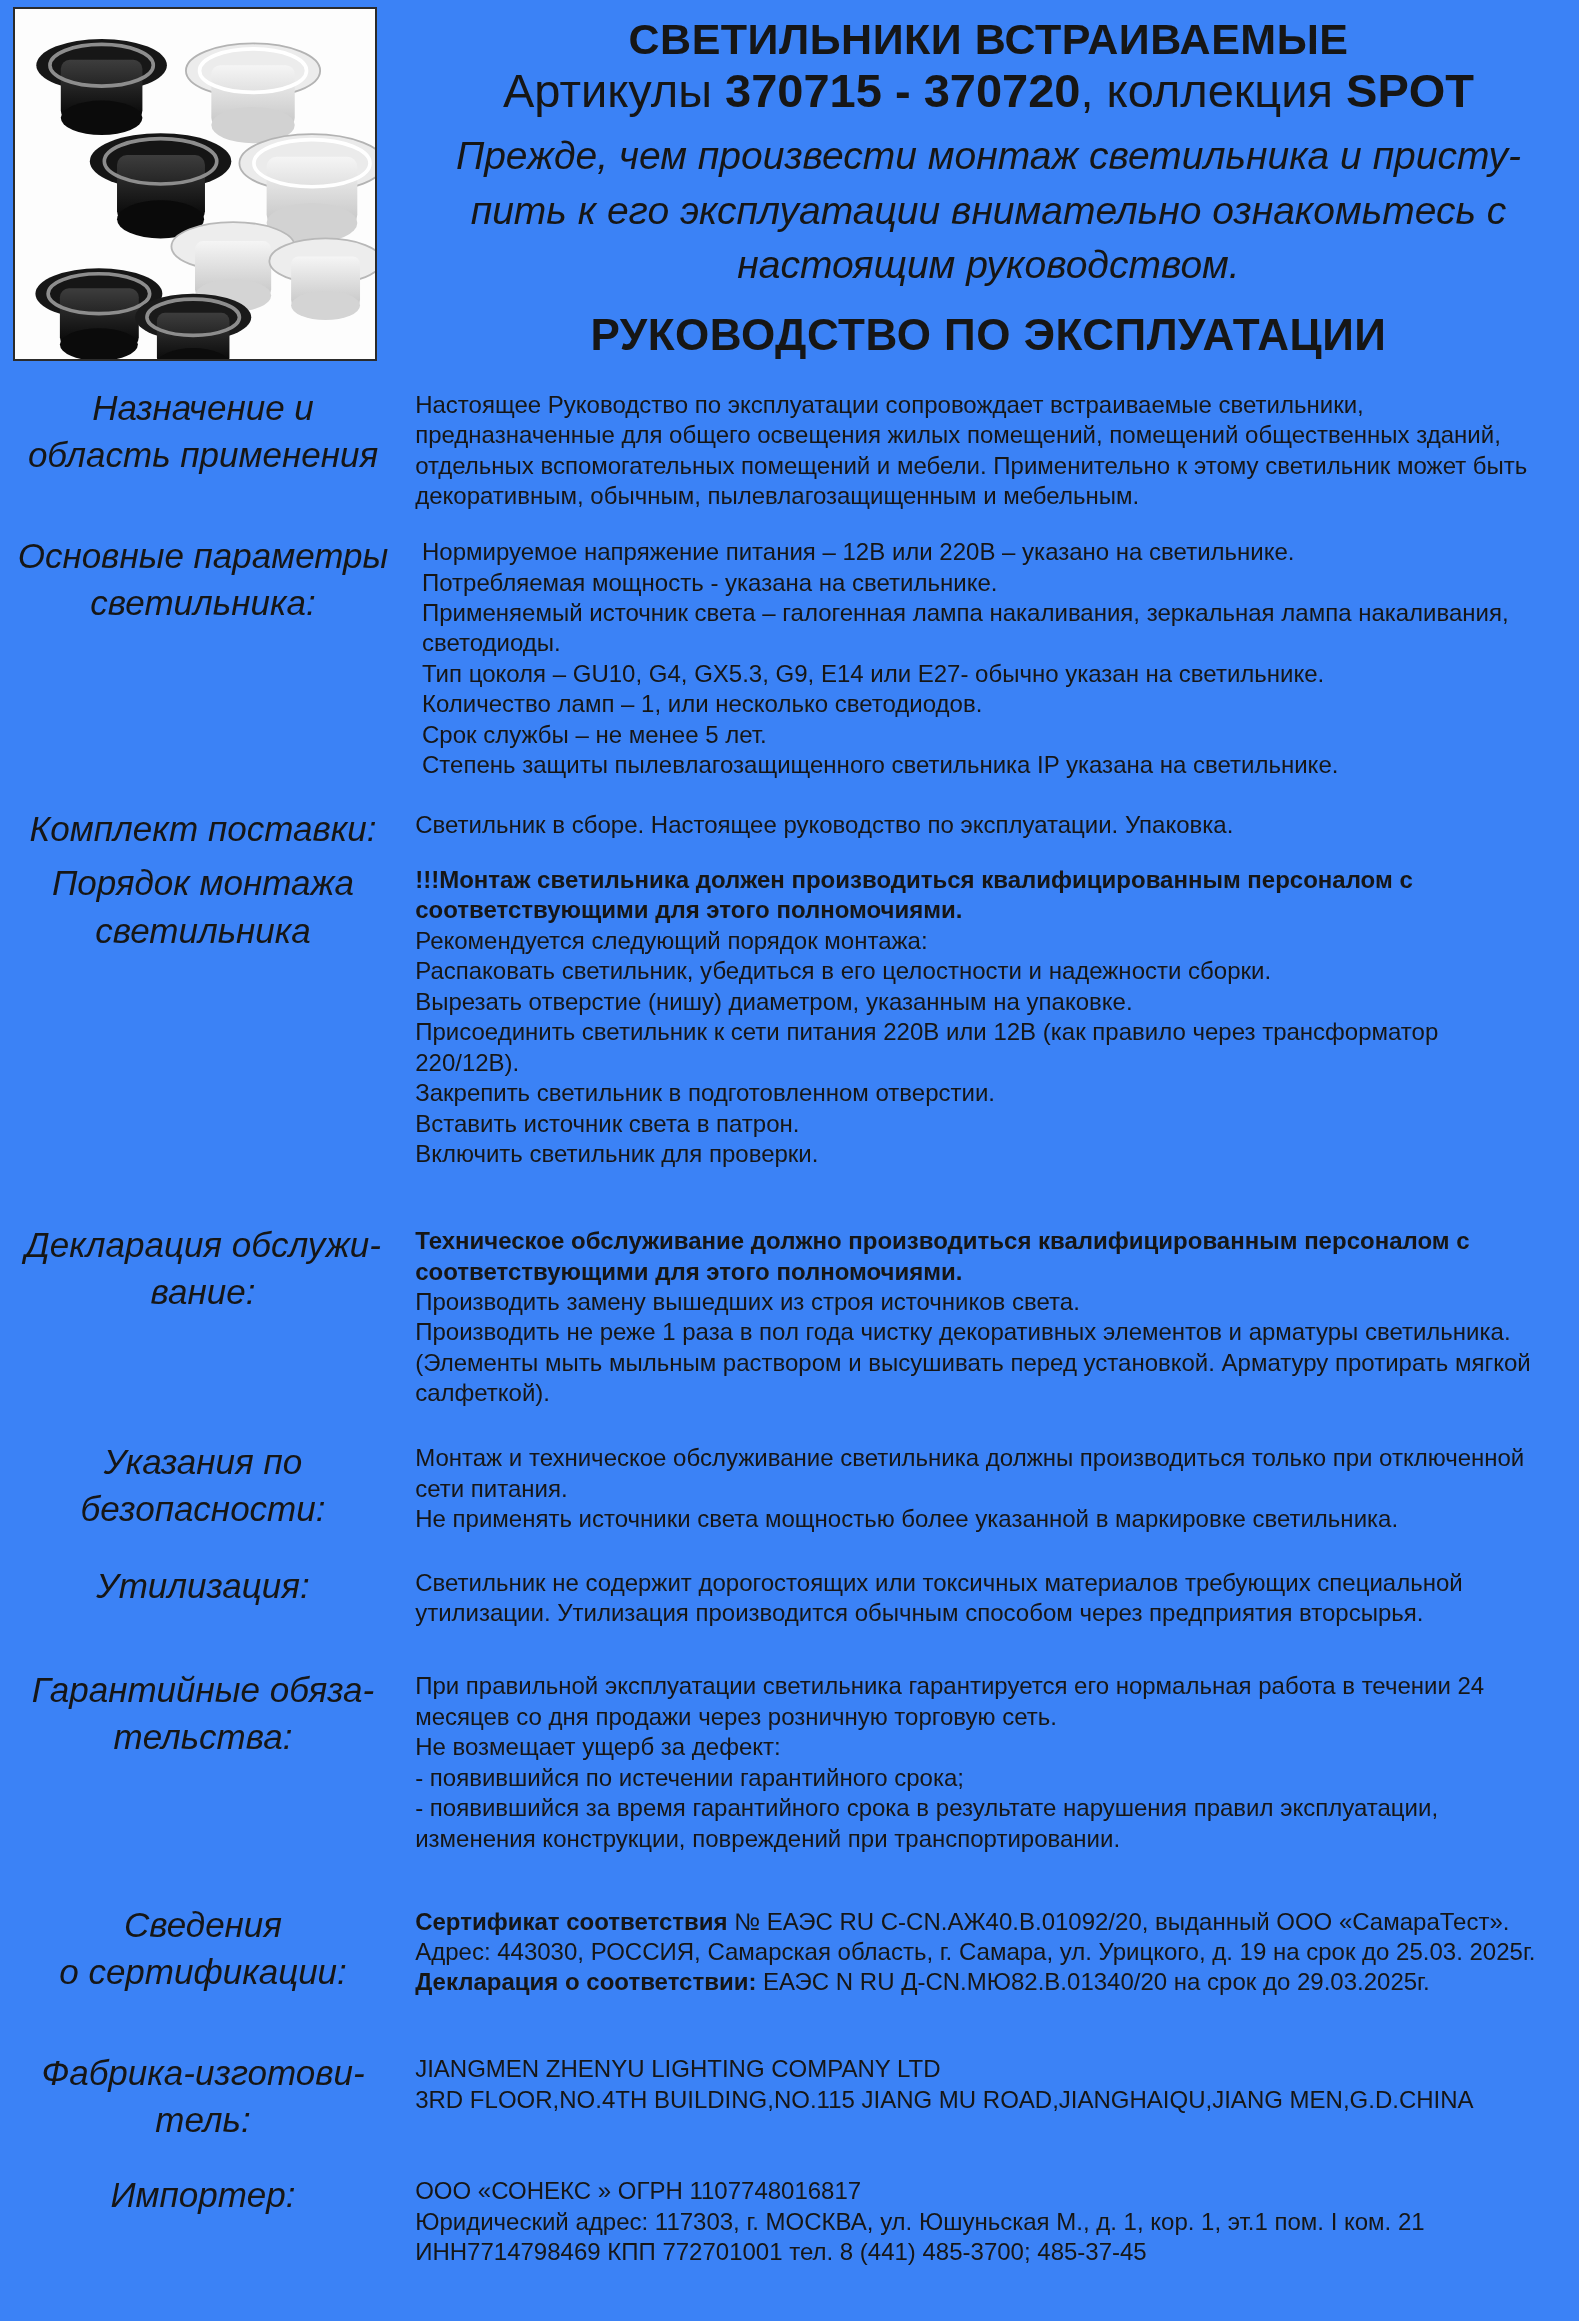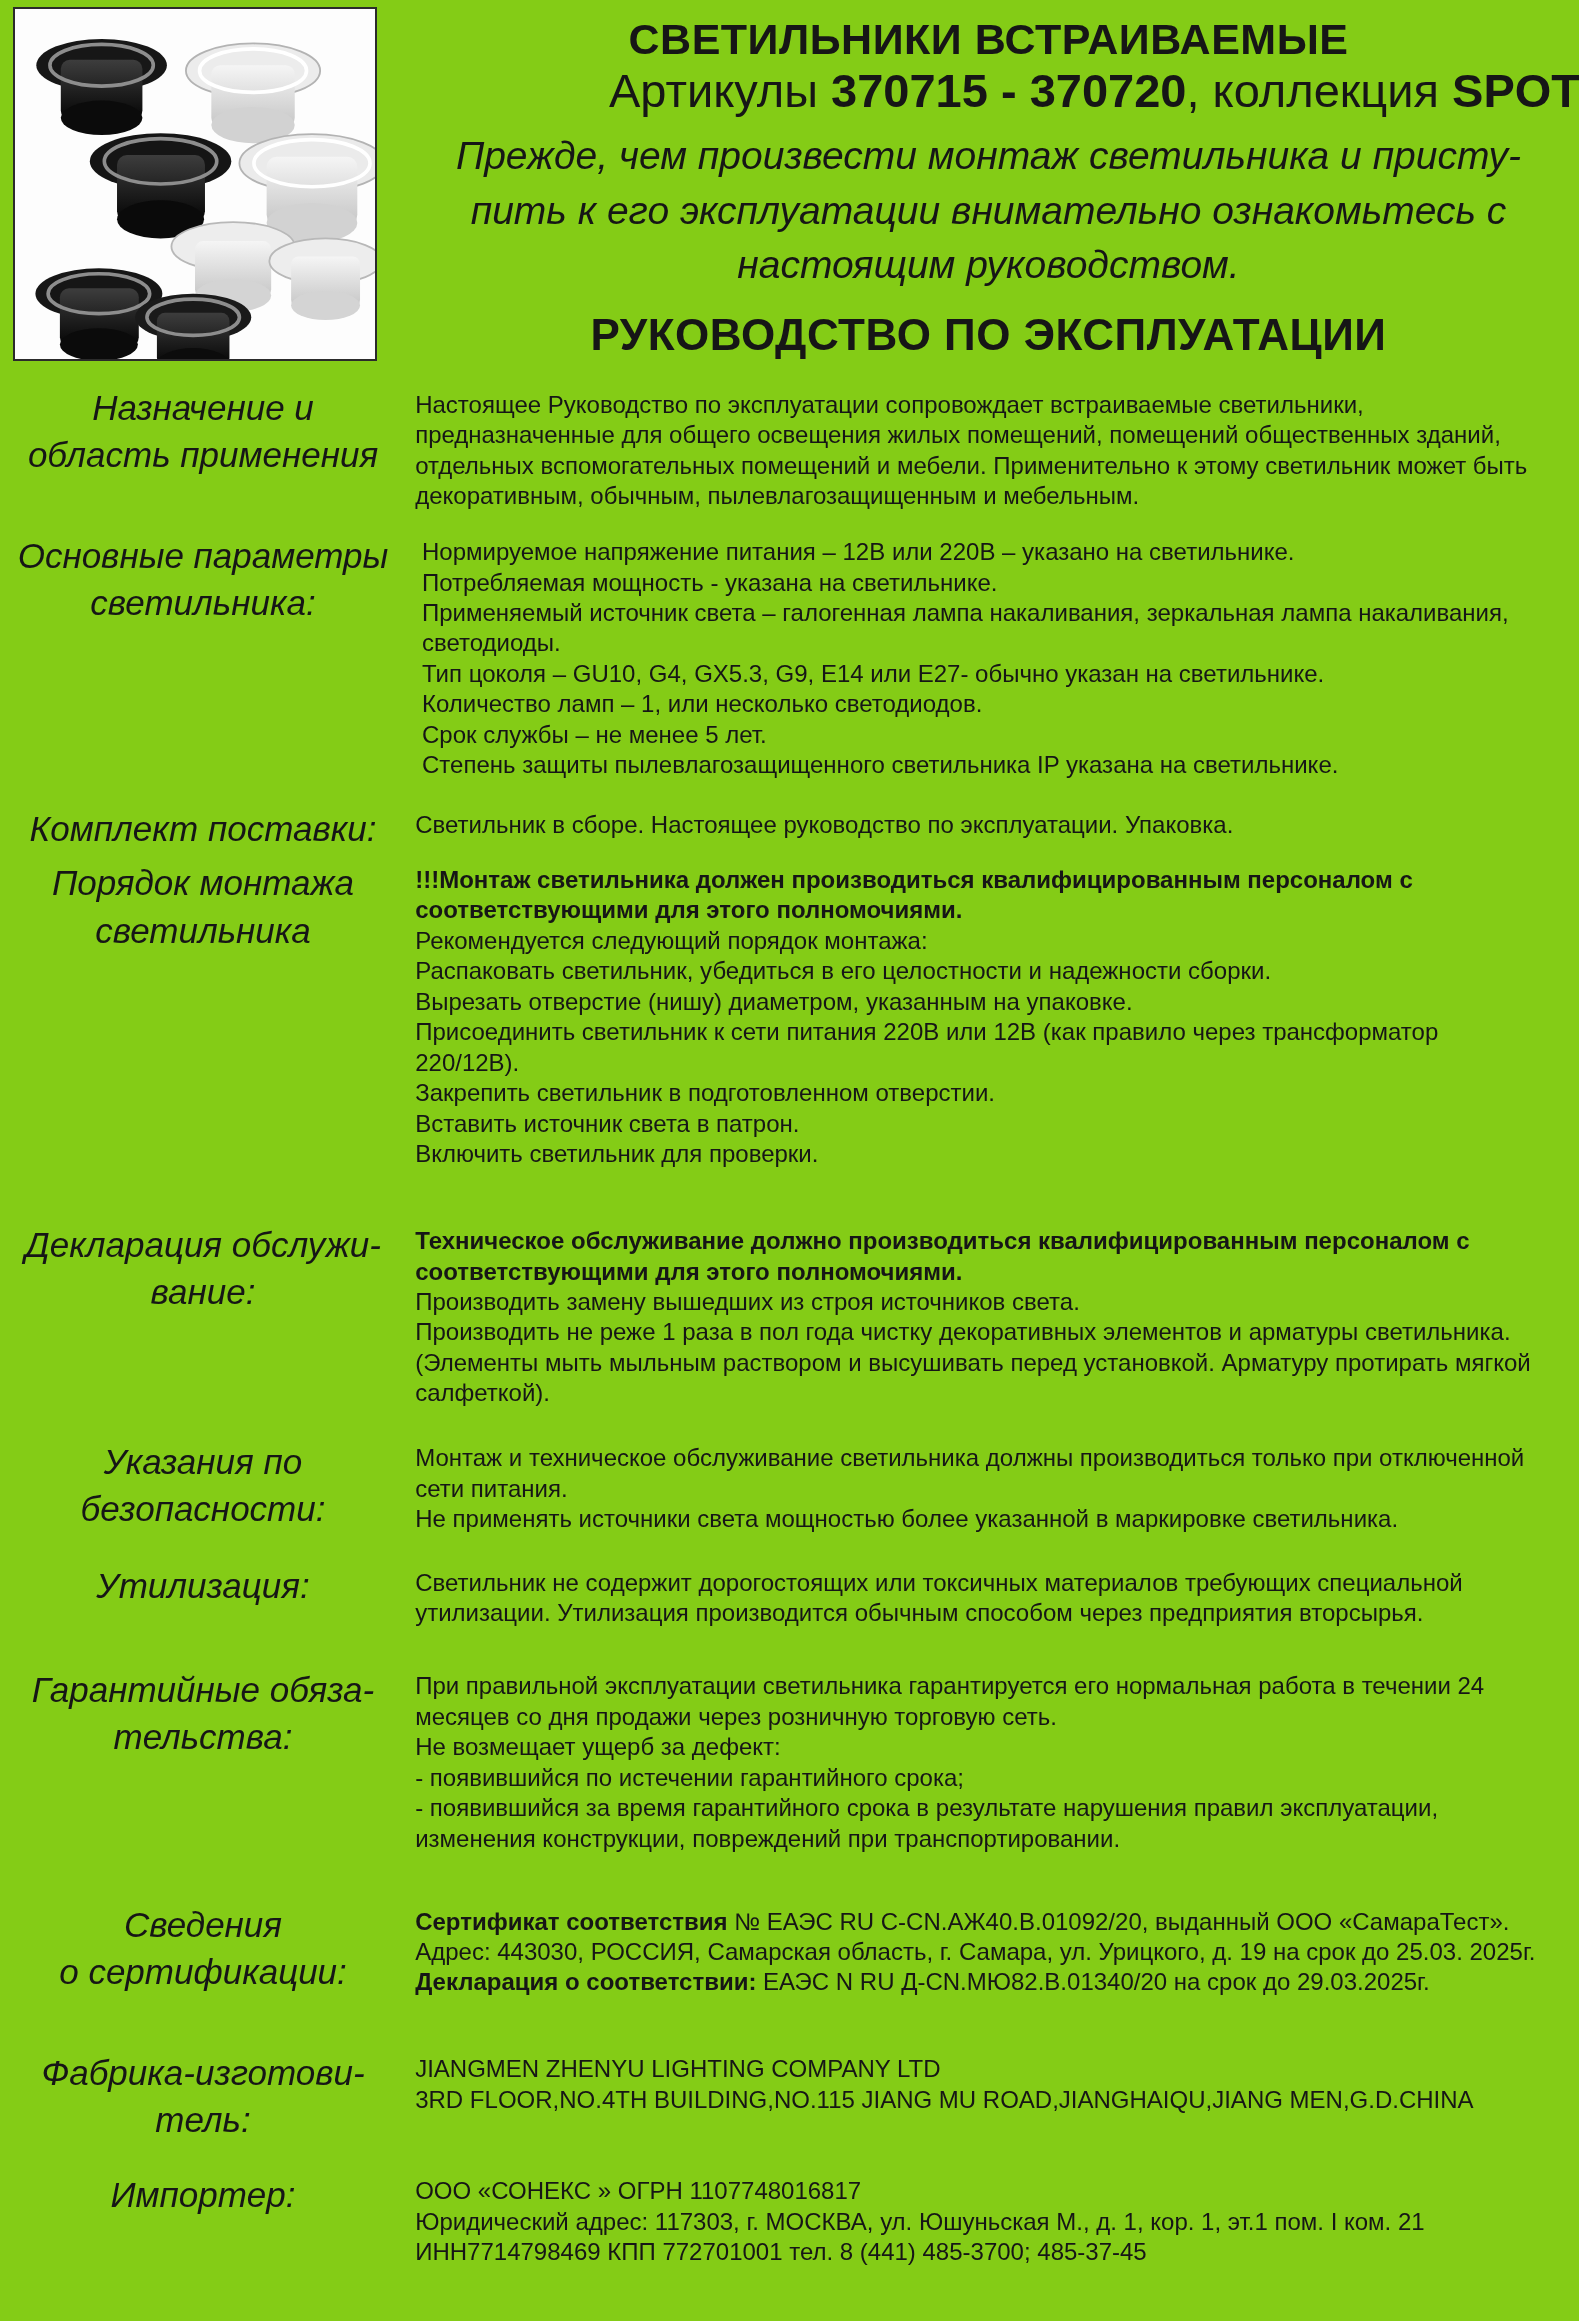--- a/index.html
+++ b/index.html
@@ -1,20 +1,20 @@
 <!DOCTYPE html>
 <html lang="ru" style="font-size:14.7px"><head>
 <meta charset="utf-8">
 <style>
   html,body{margin:0;padding:0;background:#e8e8e8;}
   .page{
     position:relative;
     width:1580px;height:2322px;
     margin:0 auto;
-    background:#84cc16;
+    background:#3b82f6;
     color:#161616;
     font-family:"Liberation Sans",sans-serif;
     overflow:hidden;
   }
   
   .photo{
     position:absolute;left:13px;top:7.3px;
     width:364px;height:354px;
     border:2.8px solid #2b2b2b;
     box-sizing:border-box;
@@ -22,21 +22,21 @@
     overflow:hidden;
   }
   .photo svg{display:block;width:100%;height:100%;}
   
   header{margin-left:397px;text-align:center;}
   .h-title{
     margin:0;padding-top:14.7px;
     font-size:43px;line-height:1.12;font-weight:700;letter-spacing:0.5px;
   }
   .h-articles{
-    font-size:47px;line-height:1.18;font-weight:400;text-align:right;
+    font-size:47px;line-height:1.18;font-weight:400;
   }
   .b{font-weight:700;}
   .intro{
     margin:11px 27.5px 0 27.5px;
     font-style:italic;
     font-size:39px;line-height:1.4;
     white-space:pre-line;
   }
   .h-manual{
     margin:16.5px 0 0 0;

